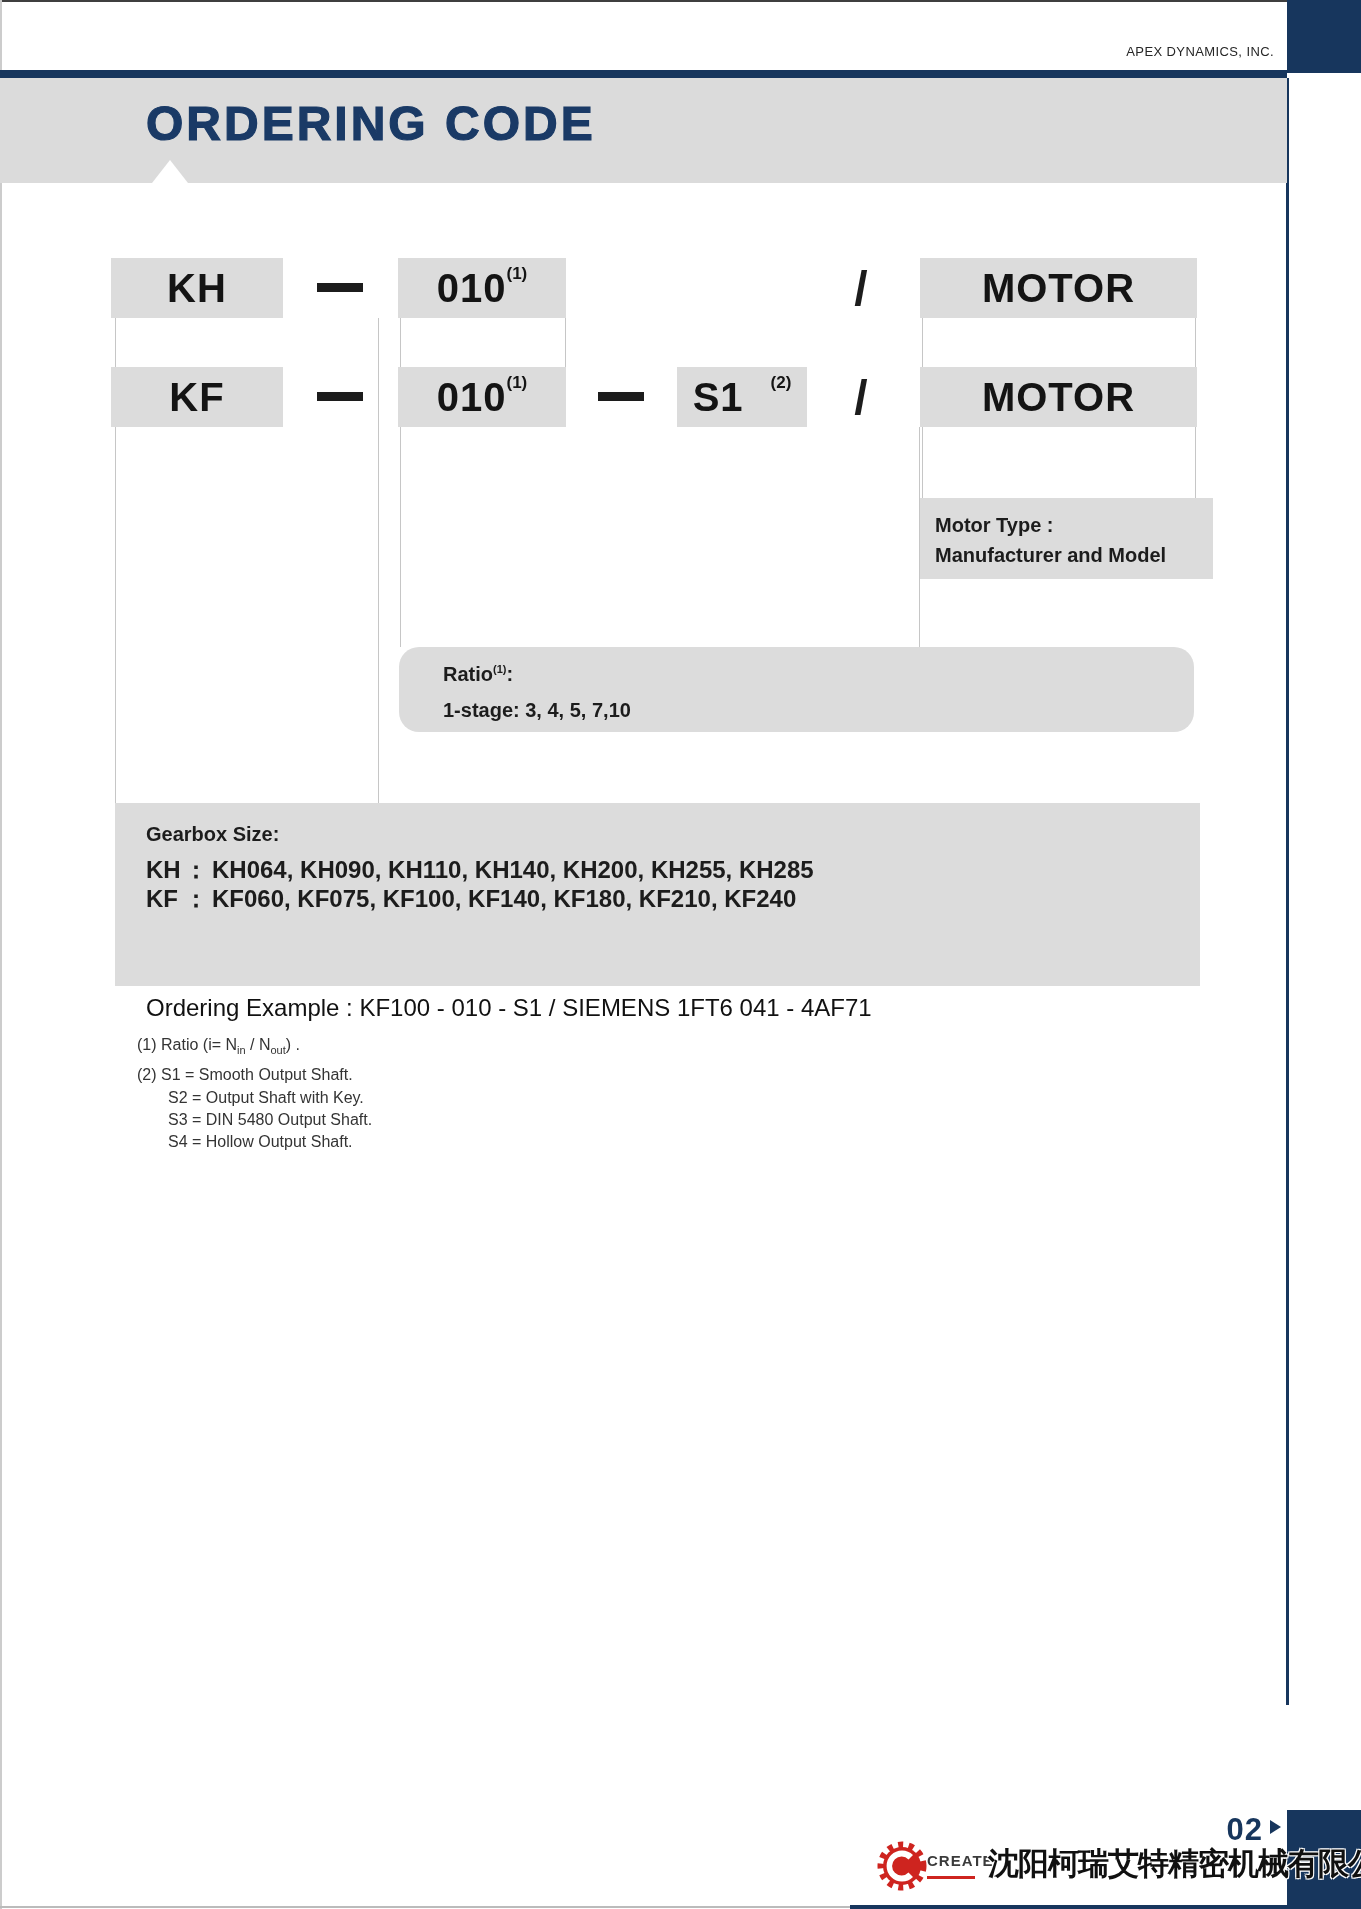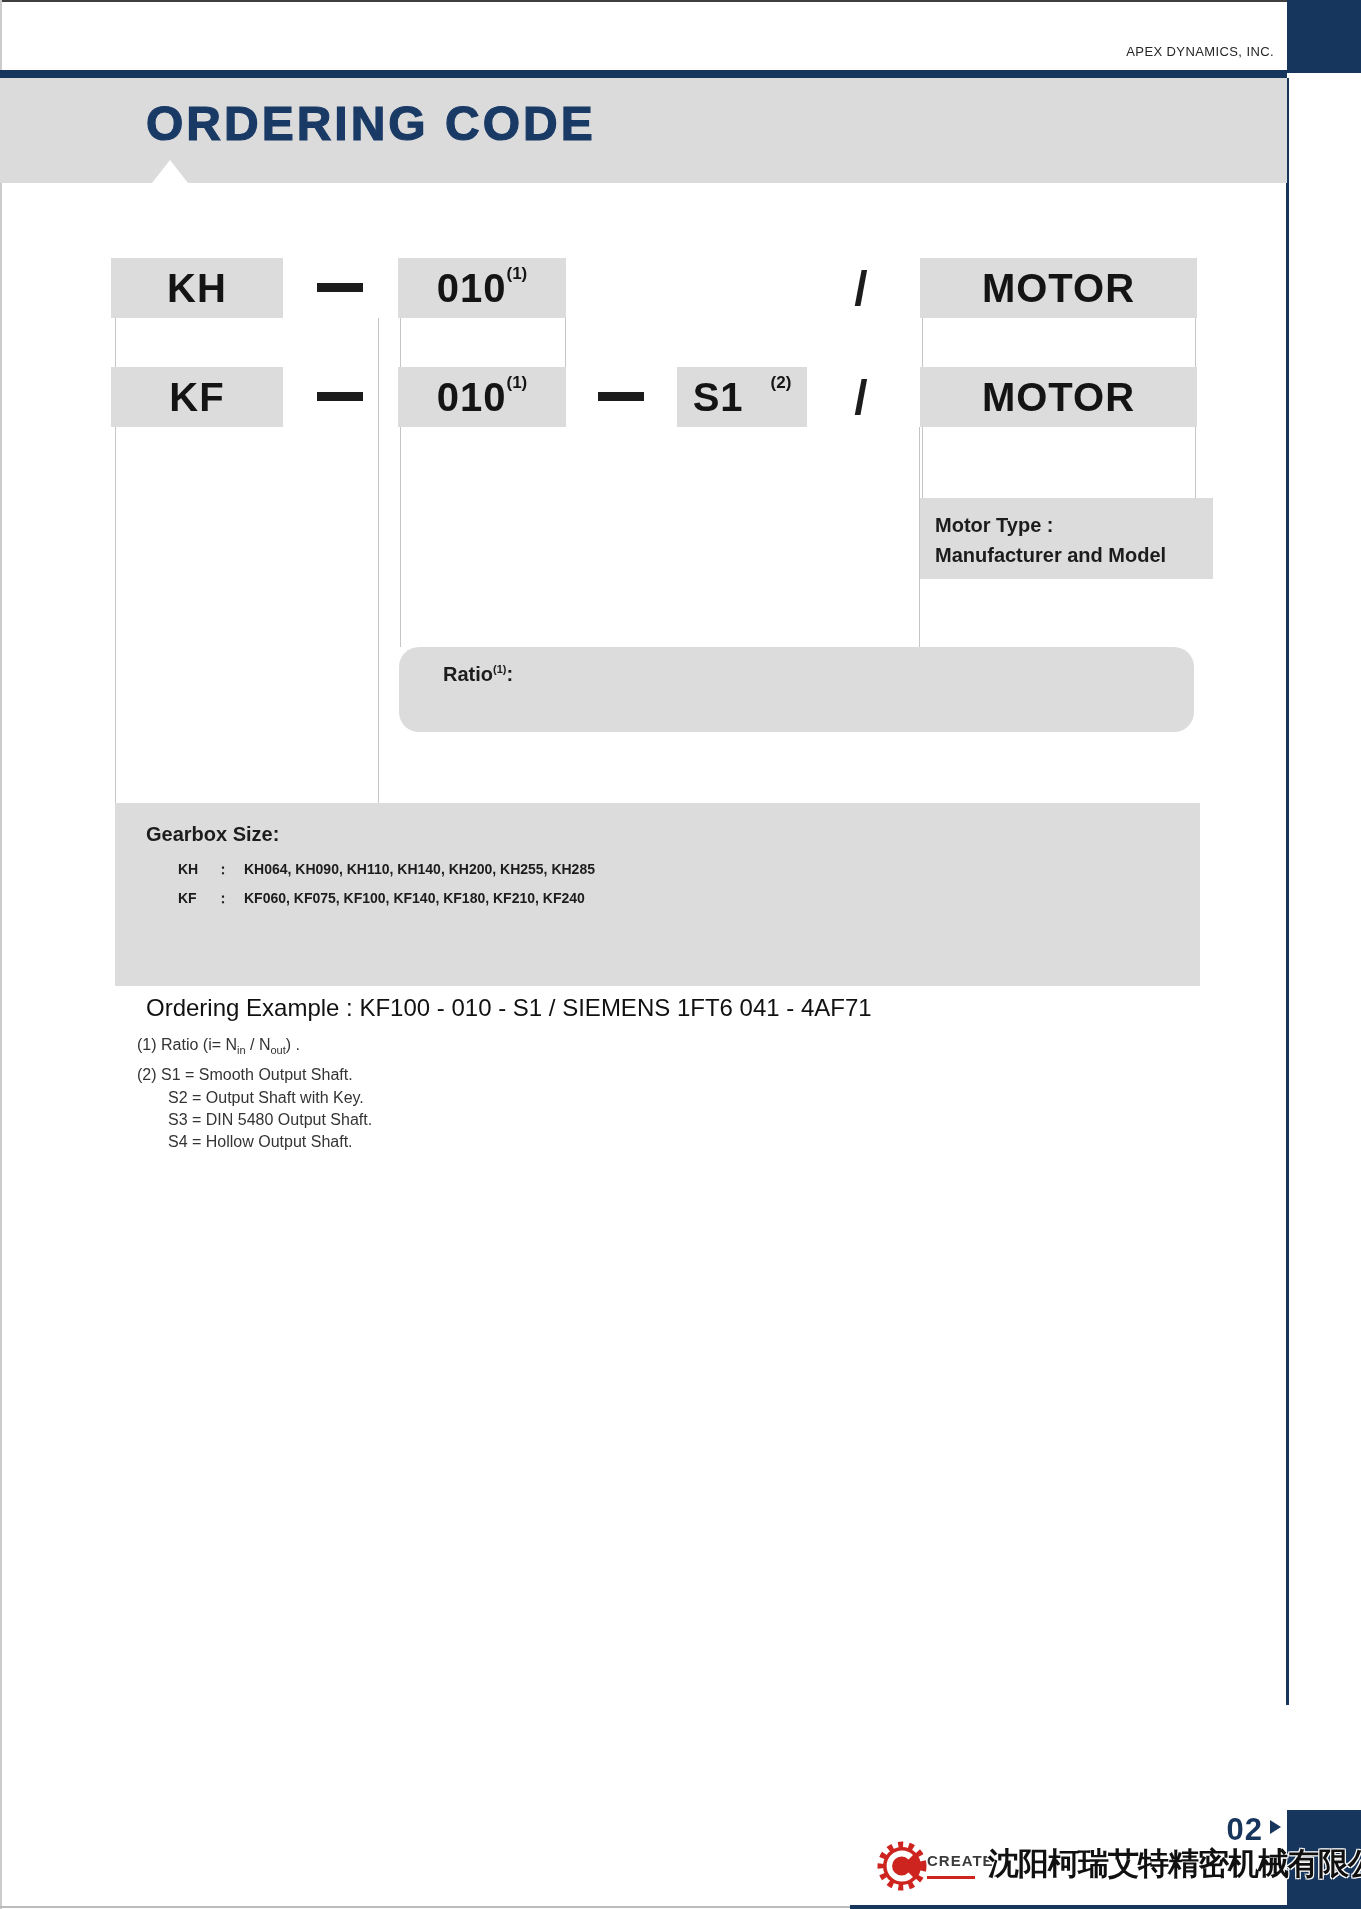--- a/index.html
+++ b/index.html
@@ -26,21 +26,21 @@
   .sup{font-size:17px;font-weight:bold;position:relative;top:-14px;letter-spacing:0;}
   .dash{background:#1c1c1c;}
   .slash{font-size:48px;font-weight:bold;color:#1c1c1c;display:flex;align-items:center;
          justify-content:center;}
   .note{background:#dcdcdc;color:#1c1c1c;}
   .mnote{padding:12px 16px 0 15px;font-size:20px;font-weight:bold;line-height:30px;}
   .rnote{padding:11px 0 0 44px;font-size:20px;font-weight:bold;line-height:33px;}
   .rsup{font-size:11px;font-weight:bold;position:relative;top:-8px;}
   .gearbox{padding:20px 0 16px 31px;}
   .gb-title{font-size:20px;font-weight:bold;margin-bottom:9px;}
-  .gb-row{font-size:14px;font-weight:bold;line-height:29px;white-space:nowrap;margin-left:32px;}
+  .gb-row{font-size:24px;font-weight:bold;line-height:29px;white-space:nowrap;}
   .gb-label{display:inline-block;width:38px;}
   .gb-colon{display:inline-block;width:28px;}
   
   .example{left:146px;top:994px;font-size:24px;font-weight:normal;color:#111;}
   .fn{color:#343434;font-size:16px;}
   .fn sub{font-size:11px;}
   
   .pagenum{left:1100px;top:1812px;width:163px;text-align:right;font-size:31px;
            font-weight:bold;color:#17365d;letter-spacing:1px;}
   .pg-arrow{left:1270px;top:1820px;width:0;height:0;border-top:7px solid transparent;
@@ -108,20 +108,21 @@
     <span>MOTOR</span>
   </div>
 
   <div class="abs note mnote" style="left:920px;top:498px;width:262px;height:69px;">
     <div>Motor Type :</div>
     <div>Manufacturer and Model</div>
   </div>
 
   <div class="abs note rnote" style="left:399px;top:647px;width:751px;height:74px;border-radius:20px;">
     <div><span>Ratio</span><span class="rsup">(1)</span><span>:</span></div>
+    <div>1-stage: 3, 4, 5, 7,10</div>
   </div>
 
   <div class="abs note gearbox" style="left:115px;top:803px;width:1054px;height:147px;">
     <div class="gb-title">Gearbox Size:</div>
     <div class="gb-row">
       <span class="gb-label">KH</span><span class="gb-colon">：</span><span>KH064, KH090, KH110, KH140, KH200, KH255, KH285</span>
     </div>
     <div class="gb-row">
       <span class="gb-label">KF</span><span class="gb-colon">：</span><span>KF060, KF075, KF100, KF140, KF180, KF210, KF240</span>
     </div>

